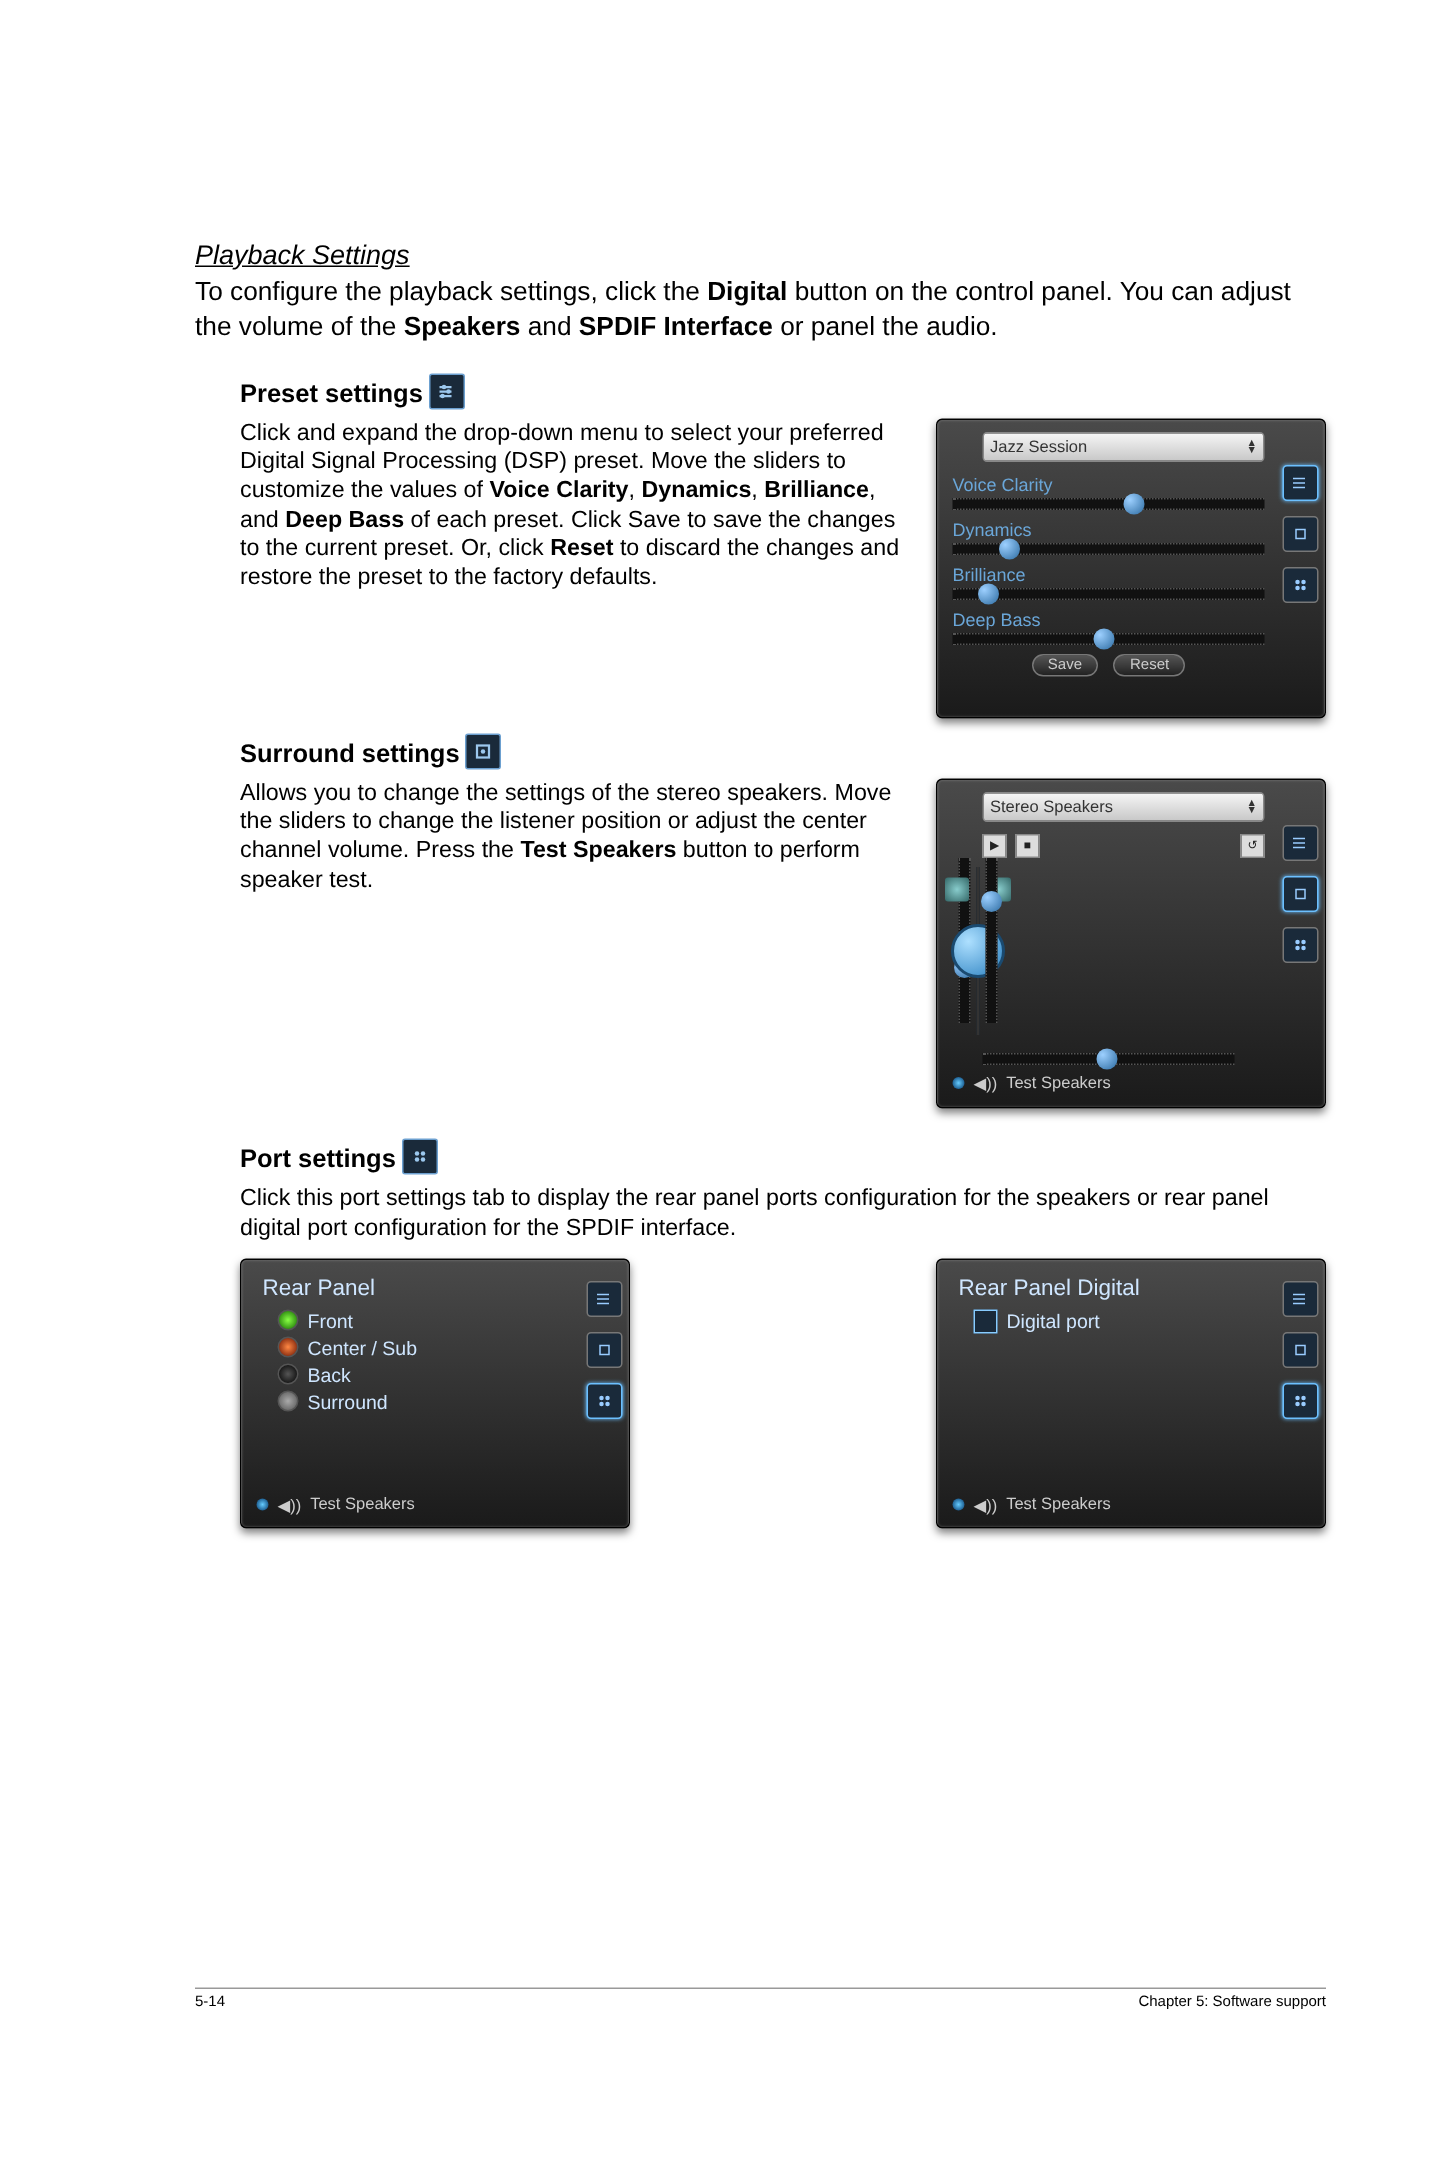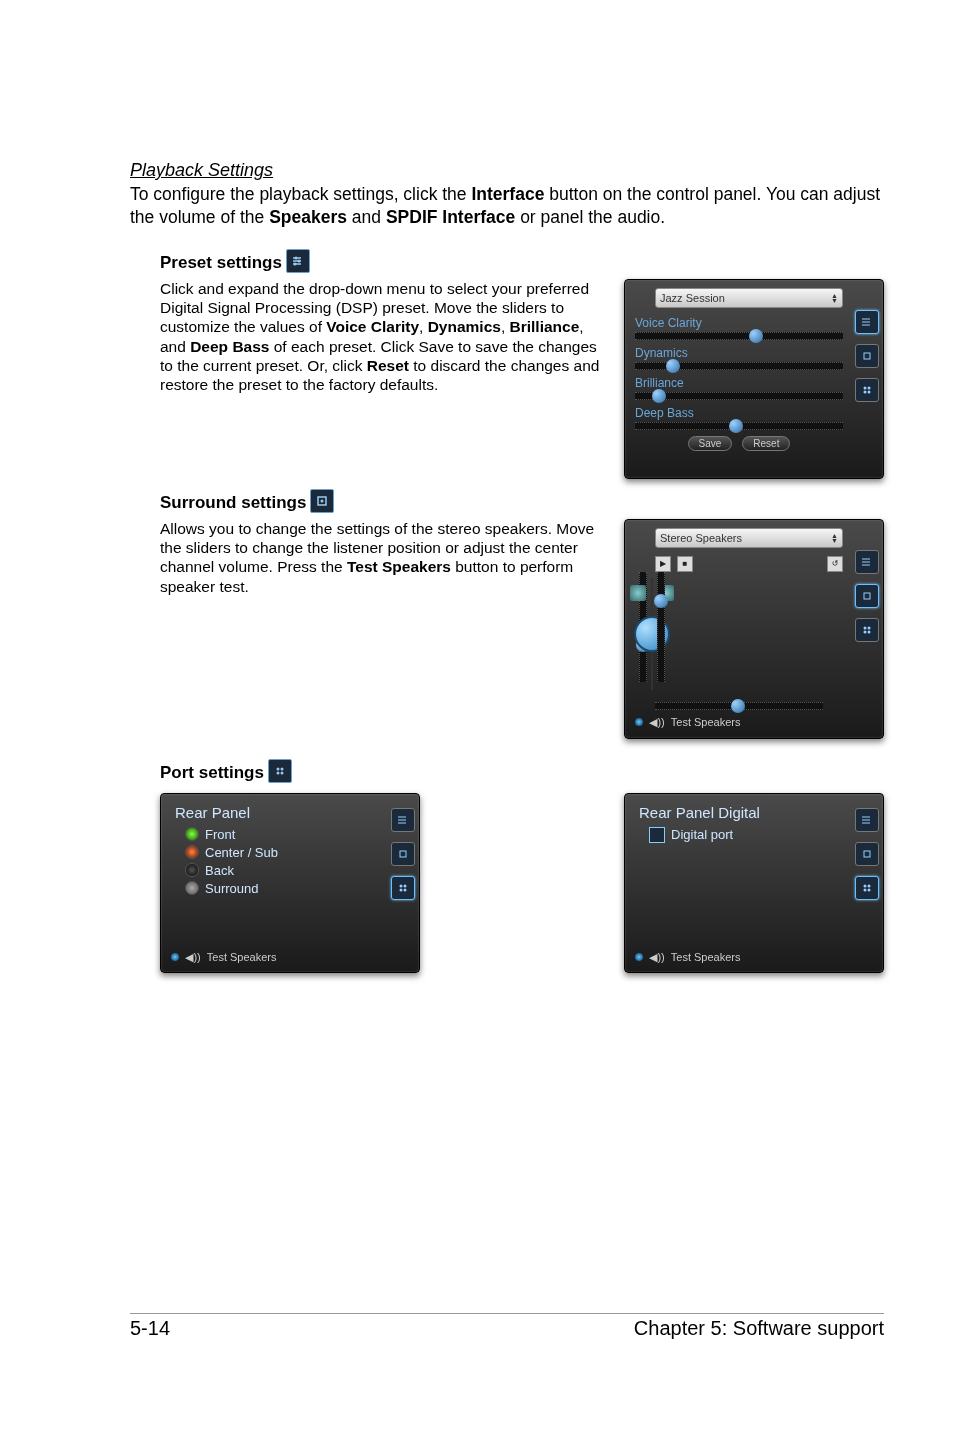--- a/index.html
+++ b/index.html
@@ -228,42 +228,42 @@
     margin-left:30px;
     margin-top:10px;
     gap:30px;
   }
 
   .footer {
     border-top: 1px solid #999;
     padding-top: 3px;
     display:flex;
     justify-content:space-between;
-    font-size:20px;
+    font-size:10px;
     margin-top:30px;
   }
   b { font-weight:bold; }
   .hslider {
     height:6px;background:#111;position:relative;margin:6px 20px;
     border-top:1px dotted #555;border-bottom:1px dotted #555;
   }
   .vslider-wrap {display:flex;align-items:stretch;}
   .vslider {width:6px;background:#111;position:relative;margin:0 4px;height:110px;
     border-left:1px dotted #555;border-right:1px dotted #555;}
 </style>
 </head>
 <body>
 
 <div class="page">
  <div class="content">
 
   <p class="title-italic">Playback Settings</p>
 
   <p class="intro">
-    <span>To configure the playback settings, click the </span><b>Interface</b><span> button on the control panel. You can adjust the volume of the </span><b>Speakers</b><span> and </span><b>SPDIF Interface</b><span> or panel the audio.</span>
+    <span>To configure the playback settings, click the </span><b>Digital</b><span> button on the control panel. You can adjust the volume of the </span><b>Speakers</b><span> and </span><b>SPDIF Interface</b><span> or panel the audio.</span>
   </p>
 
   <div class="section-heading">
     <span>Preset settings</span>
     <span class="icon-box">
       <svg width="14" height="14" viewBox="0 0 14 14">
             <path d="M2 4h8M2 7h8M2 10h8" stroke="#9cc8ee" stroke-width="1.5"></path>
             <circle cx="5" cy="4" r="1.5" fill="#9cc8ee"></circle>
             <circle cx="8" cy="7" r="1.5" fill="#9cc8ee"></circle>
             <circle cx="4" cy="10" r="1.5" fill="#9cc8ee"></circle>
@@ -400,20 +400,21 @@
     <span>Port settings</span>
     <span class="icon-box">
       <svg width="14" height="14">
             <circle cx="5" cy="5" r="1.5" fill="#9cc8ee"></circle>
             <circle cx="9" cy="5" r="1.5" fill="#9cc8ee"></circle>
             <circle cx="5" cy="9" r="1.5" fill="#9cc8ee"></circle>
             <circle cx="9" cy="9" r="1.5" fill="#9cc8ee"></circle>
           </svg>
     </span>
   </div>
+  <p style="margin:0 0 0 30px;font-size:15.5px;line-height:1.3">Click this port settings tab to display the rear panel ports configuration for the speakers or rear panel digital port configuration for the SPDIF interface.</p>
 
   <div class="port-row-wrap">
     <div class="panel port-panel">
       <div class="port-title">Rear Panel</div>
       <div class="port-item">
             <span class="port-dot green"></span>
             <span>Front</span>
           </div>
       <div class="port-item">
             <span class="port-dot orange"></span>

